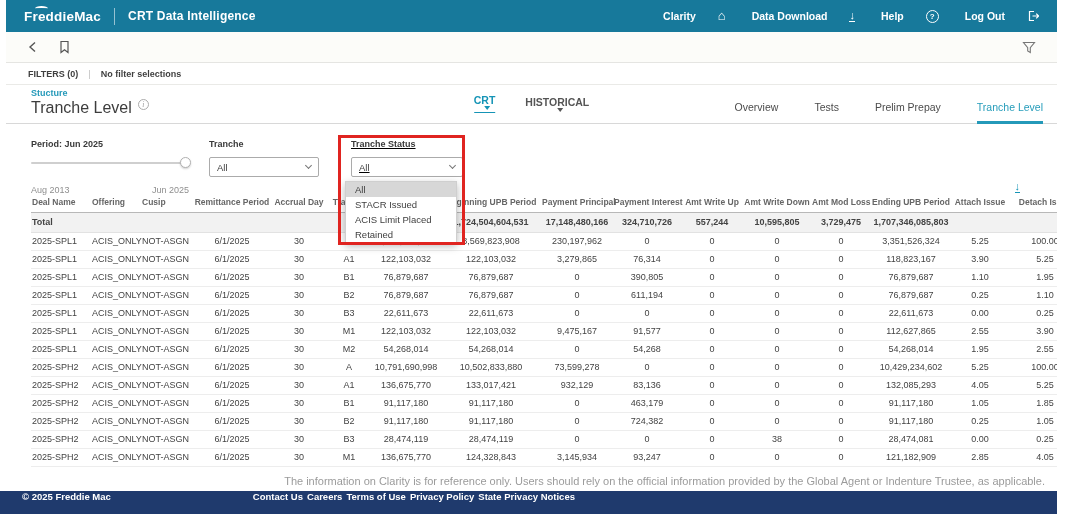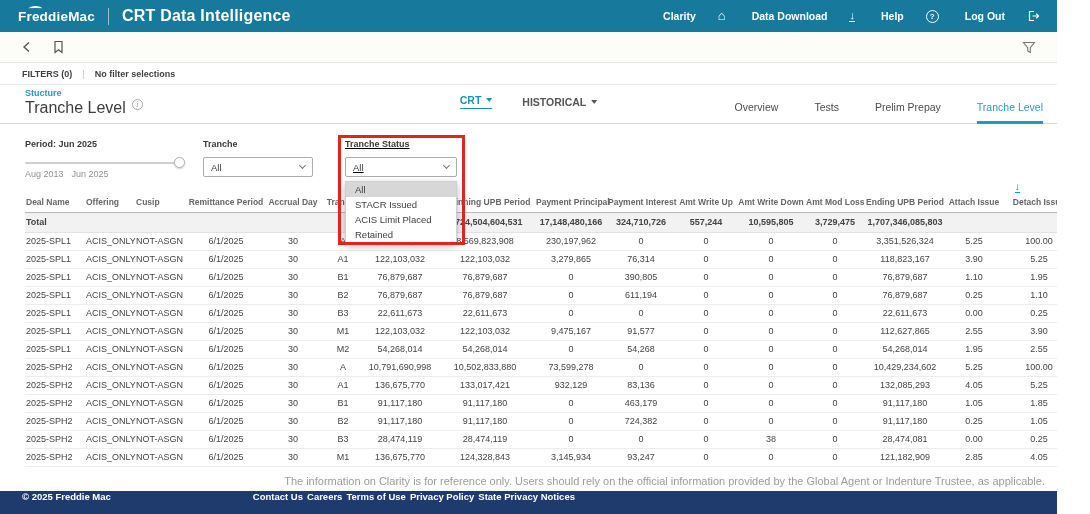--- a/index.html
+++ b/index.html
@@ -1,25 +1,25 @@
 <!DOCTYPE html>
 <html><head>
 <meta charset="utf-8">
 <style>
   * { margin:0; padding:0; box-sizing:border-box; }
   html,body { background:#fff; }
   body { font-family:"Liberation Sans","DejaVu Sans",sans-serif; }
-  .app { position:relative; width:1057px; height:514px; background:#fff; overflow:hidden; }
+  .app { position:relative; width:1057px; height:514px; background:#fff; overflow:hidden;padding-left:6px; }
 
   
   .topbar { height:32px; background:#17799b; display:flex; align-items:center; padding:0 18px; color:#fff; }
   .logo { position:relative; font-size:13.5px; font-weight:700; letter-spacing:.2px; cursor:pointer; }
   .logo-arc { position:absolute; left:11px; top:-3px; width:13px; height:5px; border-top:2px solid #fff; border-radius:50% 50% 0 0; }
   .vdiv { width:1px; height:17px; background:rgba(255,255,255,.55); margin:0 13px; }
-  .app-title { font-size:16px; font-weight:700; letter-spacing:.2px; }
+  .app-title { font-size:12px; font-weight:700; letter-spacing:.2px; }
   .topnav { margin-left:auto; display:flex; align-items:center; gap:26px; }
   .nav-item { display:flex; align-items:center; gap:22px; font-size:10.5px; font-weight:600; cursor:pointer; color:#fff; text-decoration:none; }
   .home-ic { font-size:13px; line-height:10px; }
   .dlnav-ic { display:inline-block; font-size:11px; line-height:9px; border-bottom:1.5px solid #fff; padding-bottom:1px; }
   .help-ic { width:13px; height:13px; border:1px solid #fff; border-radius:50%; font-size:8px; display:inline-flex; align-items:center; justify-content:center; }
 
   
   .toolbar { height:31px; background:#fcfcf9; border-bottom:1px solid #e5e5e2; display:flex; align-items:center; padding:0 21px; gap:20px; }
   .tb-ic { display:inline-flex; cursor:pointer; }
   .tb-right { margin-left:auto; }
@@ -27,35 +27,35 @@
   
   .filters { height:22px; display:flex; align-items:center; padding:0 22px; gap:10px; border-bottom:1px solid #eaeae7; font-size:9px; color:#3f3f3f; font-weight:600; }
   .filters .pipe { color:#bdbdbd; font-weight:400; }
 
   
   .title-row { position:relative; height:39px; border-bottom:1px solid #d8d8d8; padding-left:25px; }
   .eyebrow { font-size:9px; color:#2499b9; font-weight:600; padding-top:3px; cursor:default; }
   .page-title { font-size:16px; color:#3d3d3d; display:flex; align-items:center; gap:6px; margin-top:1px; }
   .info-ic { width:11px; height:11px; border:1px solid #ababab; border-radius:50%; font-size:7.5px; color:#9a9a9a; display:inline-flex; align-items:center; justify-content:center; margin-top:-8px; font-style:italic; font-family:"Liberation Serif",serif; cursor:pointer; }
   .scope { position:absolute; left:50%; top:9px; transform:translateX(-50%); display:flex; gap:30px; align-items:center; }
-  .scope-item { font-size:10.5px; font-weight:700; cursor:pointer; display:flex; align-items:center; }
+  .scope-item { font-size:10.5px; font-weight:700; cursor:pointer; display:flex; align-items:center;flex-direction:column; }
   .scope-crt { color:#1594b6; border-bottom:1px solid #1594b6; padding-bottom:2px; }
   .scope-hist { color:#555; }
   .car { display:inline-block; margin-left:5px; width:0; height:0; border-left:3.5px solid transparent; border-right:3.5px solid transparent; border-top:4.5px solid currentColor; }
   .tabs { position:absolute; right:14px; bottom:-1px; display:flex; gap:36px; }
   .tab { font-size:10.5px; color:#4c4c4c; padding-bottom:8px; cursor:pointer; }
   .tab.active { color:#259cba; border-bottom:3px solid #2499b9; }
 
   
   .controls { position:relative; height:54px; margin-top:11px; z-index:10; }
   .grp-label { font-size:9px; font-weight:700; color:#3a3a3a; }
   .period-grp { position:absolute; left:25px; top:4px; width:158px; }
   .track { position:relative; height:2px; background:#cfcfcf; border-radius:2px; margin-top:13px; cursor:pointer; }
   .handle { position:absolute; right:-2px; top:-5px; width:11px; height:11px; border-radius:50%; background:#fff; border:1px solid #b1b1b1; box-shadow:0 1px 2px rgba(0,0,0,.18); cursor:grab; }
-  .range-labels { display:flex; justify-content:flex-start; font-size:9px; color:#8f8f8f; margin-top:5px;gap:8px; }
+  .range-labels { display:flex; justify-content:space-between; font-size:9px; color:#8f8f8f; margin-top:21px;gap:8px; }
   .sel-grp { position:absolute; top:4px; }
   .sel-grp.tranche { left:203px; width:110px; }
   .sel-grp.status { left:345px; width:112px;text-decoration:underline; }
   .sel { height:20px; margin-top:8px; border:1px solid #ababab; border-radius:2px; background:#fff; display:flex; align-items:center; justify-content:space-between; padding:0 7px; font-size:9.5px; color:#3e3e3e; cursor:pointer; }
   .chev { width:5px; height:5px; border-right:1.3px solid #777; border-bottom:1.3px solid #777; transform:rotate(45deg); margin-top:-3px; }
 
   
   .dd-panel { position:absolute; left:345px; top:181px; width:112px; background:#fff; border:1px solid #cfcfcf; box-shadow:0 3px 8px rgba(0,0,0,.28); z-index:30; }
   .dd-opt { height:15px; line-height:15px; padding:0 9px; font-size:9.5px; color:#3e3e3e; background:#fff; cursor:pointer; white-space:nowrap; }
   .dd-opt.hl { background:#d7d7d7; }

